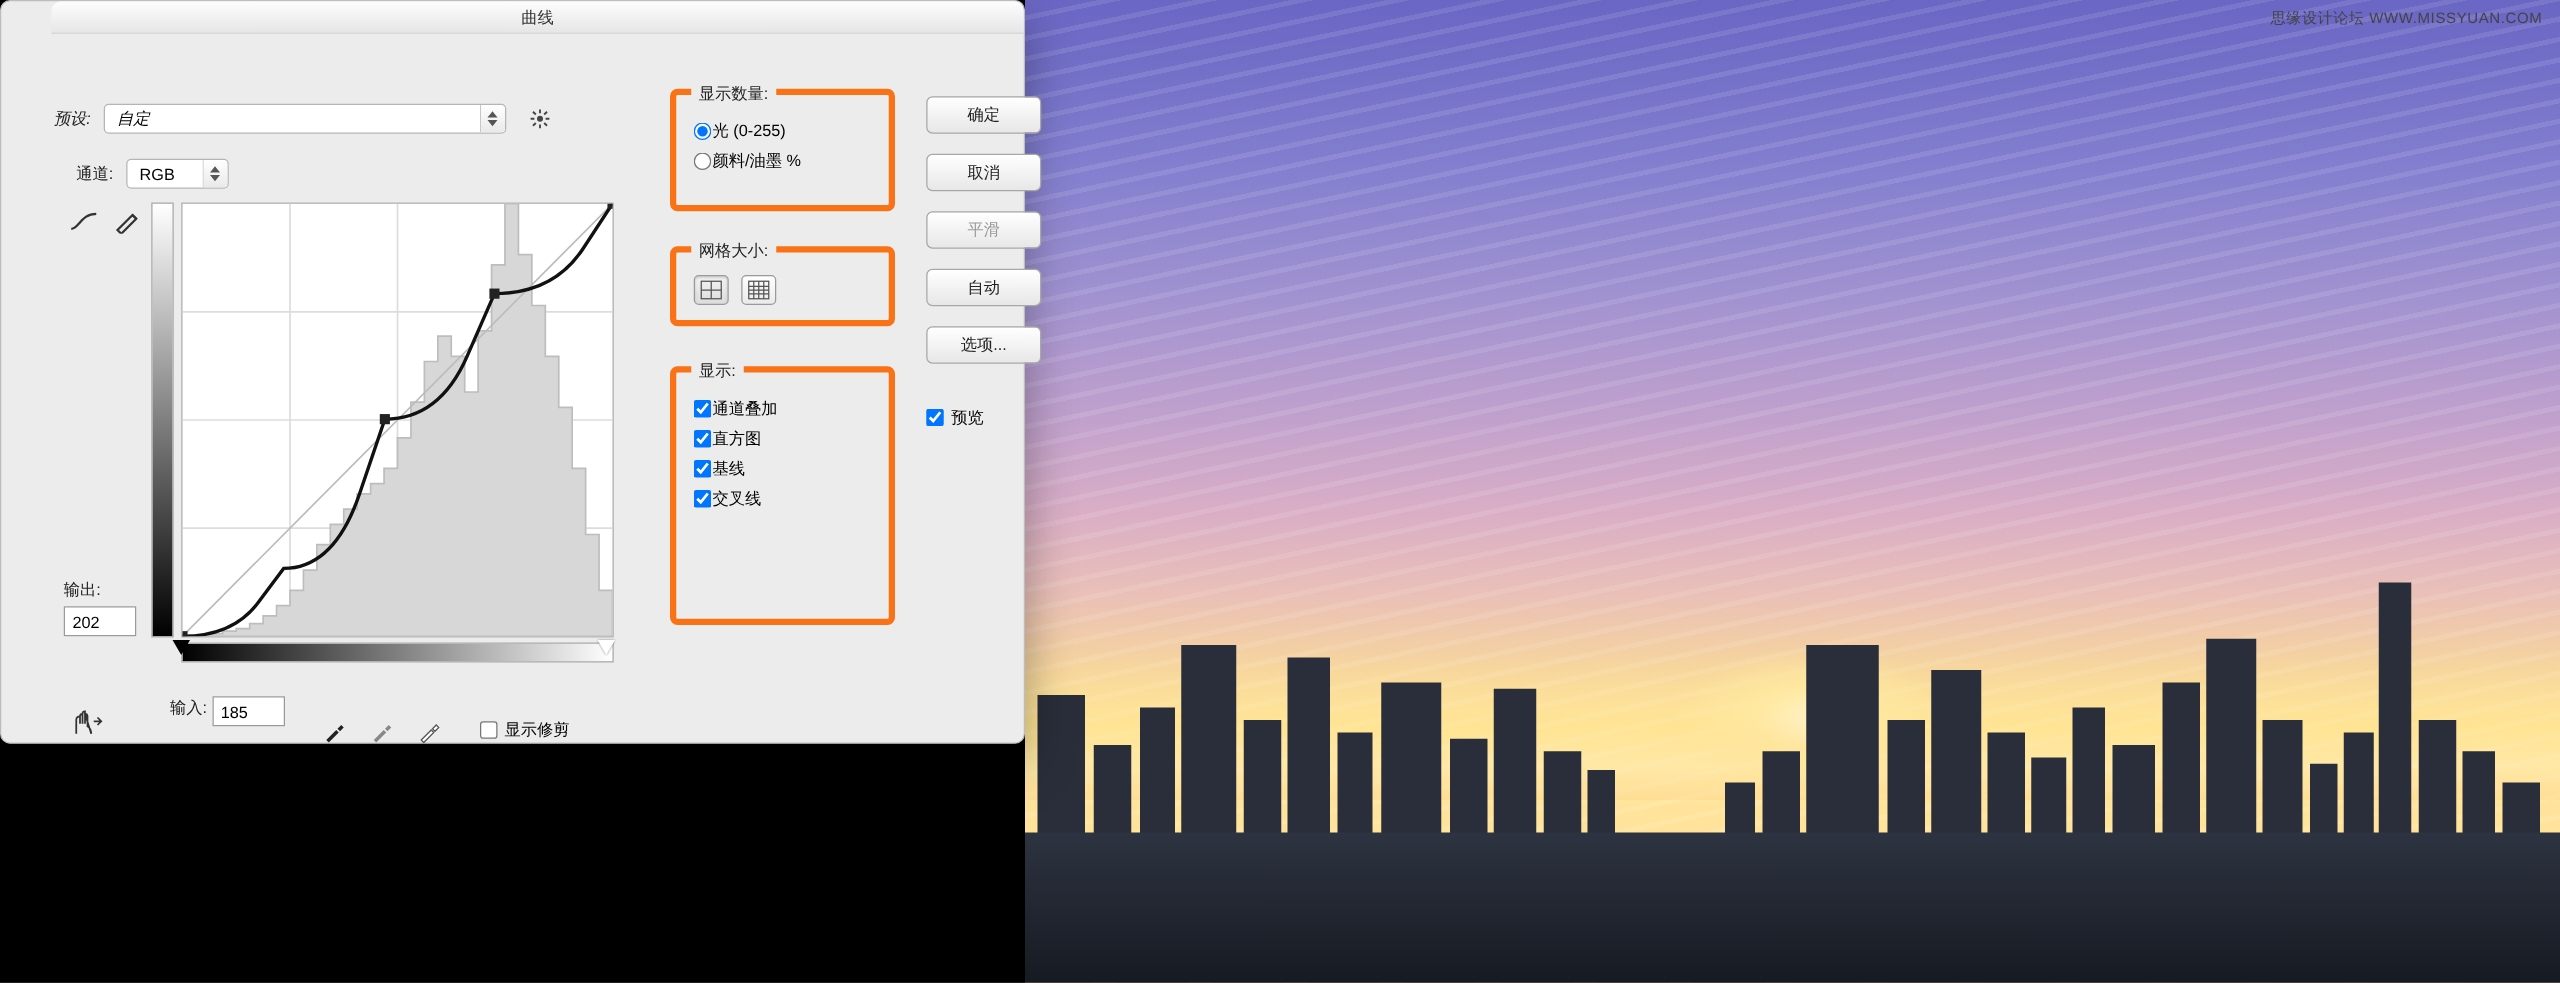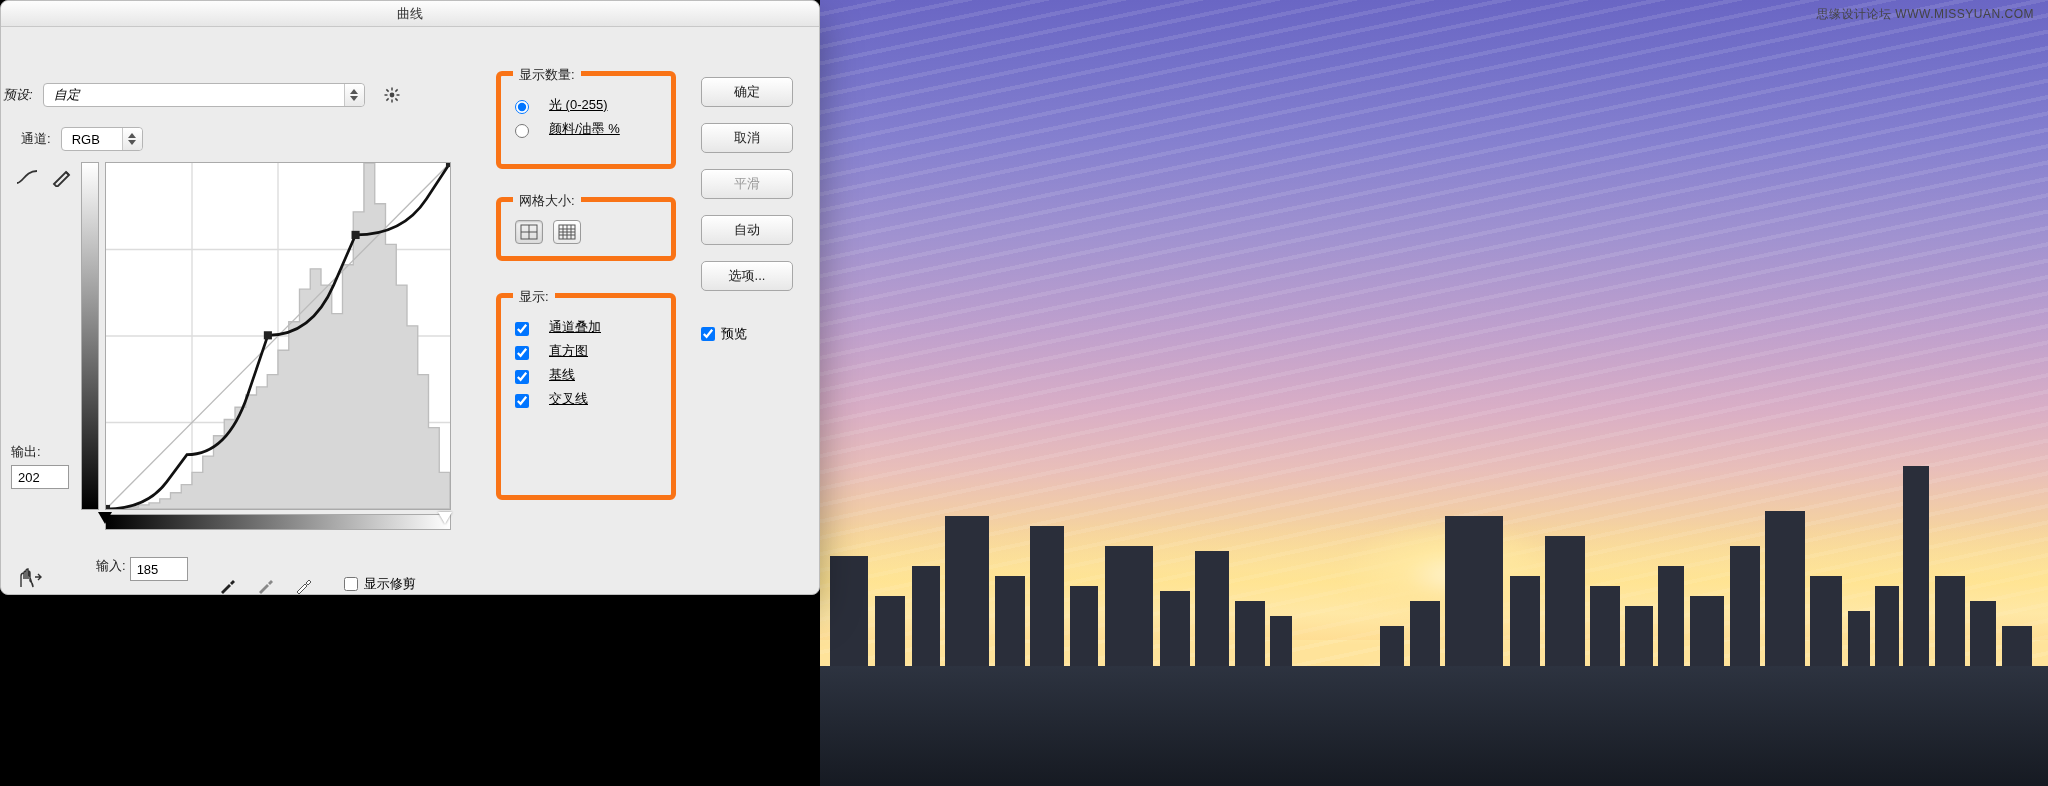--- a/index.html
+++ b/index.html
@@ -34,21 +34,21 @@
               radial-gradient(8px 28px at 33% 100%, #1d222c 99%, transparent),
               radial-gradient(8px 28px at 46% 100%, #1d222c 99%, transparent),
               radial-gradient(8px 28px at 58% 100%, #1d222c 99%, transparent),
               radial-gradient(8px 28px at 70% 100%, #1d222c 99%, transparent),
               radial-gradient(8px 28px at 85% 100%, #1d222c 99%, transparent); opacity: .7;}
 .wm { position: absolute; top: 6px; right: 14px; color: #444; font-size: 12px; letter-spacing: .5px; }
 
 
 .dialog { position: absolute; left: 0; top: 0; width: 820px; height: 595px;
   background: #ececec; border: 1px solid #bdbdbd; border-radius: 8px;
-  box-shadow: 0 18px 40px rgba(0,0,0,.35); }
+  box-shadow: 0 18px 40px rgba(0,0,0,.35); padding-left: 40px; }
 .titlebar { height: 26px; text-align: center; line-height: 26px; font-size: 13px;
   background: linear-gradient(#fdfdfd, #e6e6e6); border-bottom: 1px solid #c8c8c8;
   border-radius: 8px 8px 0 0; color: #333; }
 
 .body { position: relative; padding: 14px 16px; height: calc(100% - 26px); }
 label.lbl { color: #222; }
 
 
 .mac-select { display: inline-flex; align-items: center; background: #fff;
   border: 1px solid #b5b5b5; border-radius: 4px; height: 24px; box-shadow: inset 0 1px 0 #fff; }
@@ -80,40 +80,40 @@
 .graph .diag { stroke: #bbb; stroke-width: 1; }
 .graph .curve { stroke: #111; stroke-width: 2; fill: none; }
 .graph .pt { fill: #222; }
 .hgrad { position: absolute; left: 24px; top: 352px; width: 346px; height: 16px;
   background: linear-gradient(to right, #000, #fff); border: 1px solid #aaa; }
 .slider-b, .slider-w { position: absolute; top: 350px; width: 0; height: 0;
   border-left: 7px solid transparent; border-right: 7px solid transparent; }
 .slider-b { left: 17px; border-top: 12px solid #000; }
 .slider-w { left: 357px; border-top: 12px solid #fff; filter: drop-shadow(0 0 1px #888); }
 
-.out-box { position: absolute; left: 10px; top: 416px; width: 60px; }
+.out-box { position: absolute; left: 10px; top: 436px; width: 60px; }
 .out-box .lbl { display: block; margin-bottom: 4px; }
 .num-in { width: 58px; height: 24px; border: 1px solid #9a9a9a; background: #fff; padding: 0 6px; }
 
 .in-row { position: absolute; left: 95px; top: 530px; display: flex; align-items: flex-start; gap: 30px; }
 .in-row .col1 { display: flex; flex-direction: row; gap: 4px; }
 .droppers { display: flex; gap: 18px; align-items: center; margin-top: 18px; }
 .dropper svg { width: 20px; height: 20px; }
 .chk { display: flex; align-items: center; gap: 6px; margin-top: 18px; }
 input[type=checkbox] { width: 14px; height: 14px; }
 
 .hand { position: absolute; left: 14px; top: 540px; width: 28px; height: 24px; }
 
 
 .group { position: absolute; border: 5px solid #f97316; border-radius: 6px; padding: 14px 14px 12px; background: transparent; }
 .group .legend { position: absolute; top: -10px; left: 12px; background: #ececec; padding: 0 6px; color: #222; }
 .g1 { left: 495px; top: 44px; width: 180px; height: 98px; }
 .g2 { left: 495px; top: 170px; width: 180px; height: 64px; }
 .g3 { left: 495px; top: 266px; width: 180px; height: 207px; }
-.radio-row, .chk-row { display: flex; align-items: flex-end; gap: 20px; margin: 6px 0; text-decoration: underline; }
+.radio-row, .chk-row { display: flex; align-items: center; gap: 1px; margin: 6px 0; }
 input[type=radio] { width: 14px; height: 14px; }
 .grid-btns { display: flex; gap: 10px; margin-top: 4px; }
 .grid-btn { width: 28px; height: 24px; border: 1px solid #9a9a9a; border-radius: 4px;
   background: linear-gradient(#fff,#eaeaea); display: flex; align-items: center; justify-content: center; }
 .grid-btn.active { background: linear-gradient(#f3f3f3,#dcdcdc); box-shadow: inset 0 1px 2px rgba(0,0,0,.2); }
 .grid-btn svg { width: 18px; height: 16px; }
 
 
 .btn-col { position: absolute; left: 700px; top: 50px; display: flex; flex-direction: column; gap: 16px; align-items: stretch; width: 92px; }
 .mac-btn { height: 30px; border: 1px solid #a7a7a7; border-radius: 5px;

